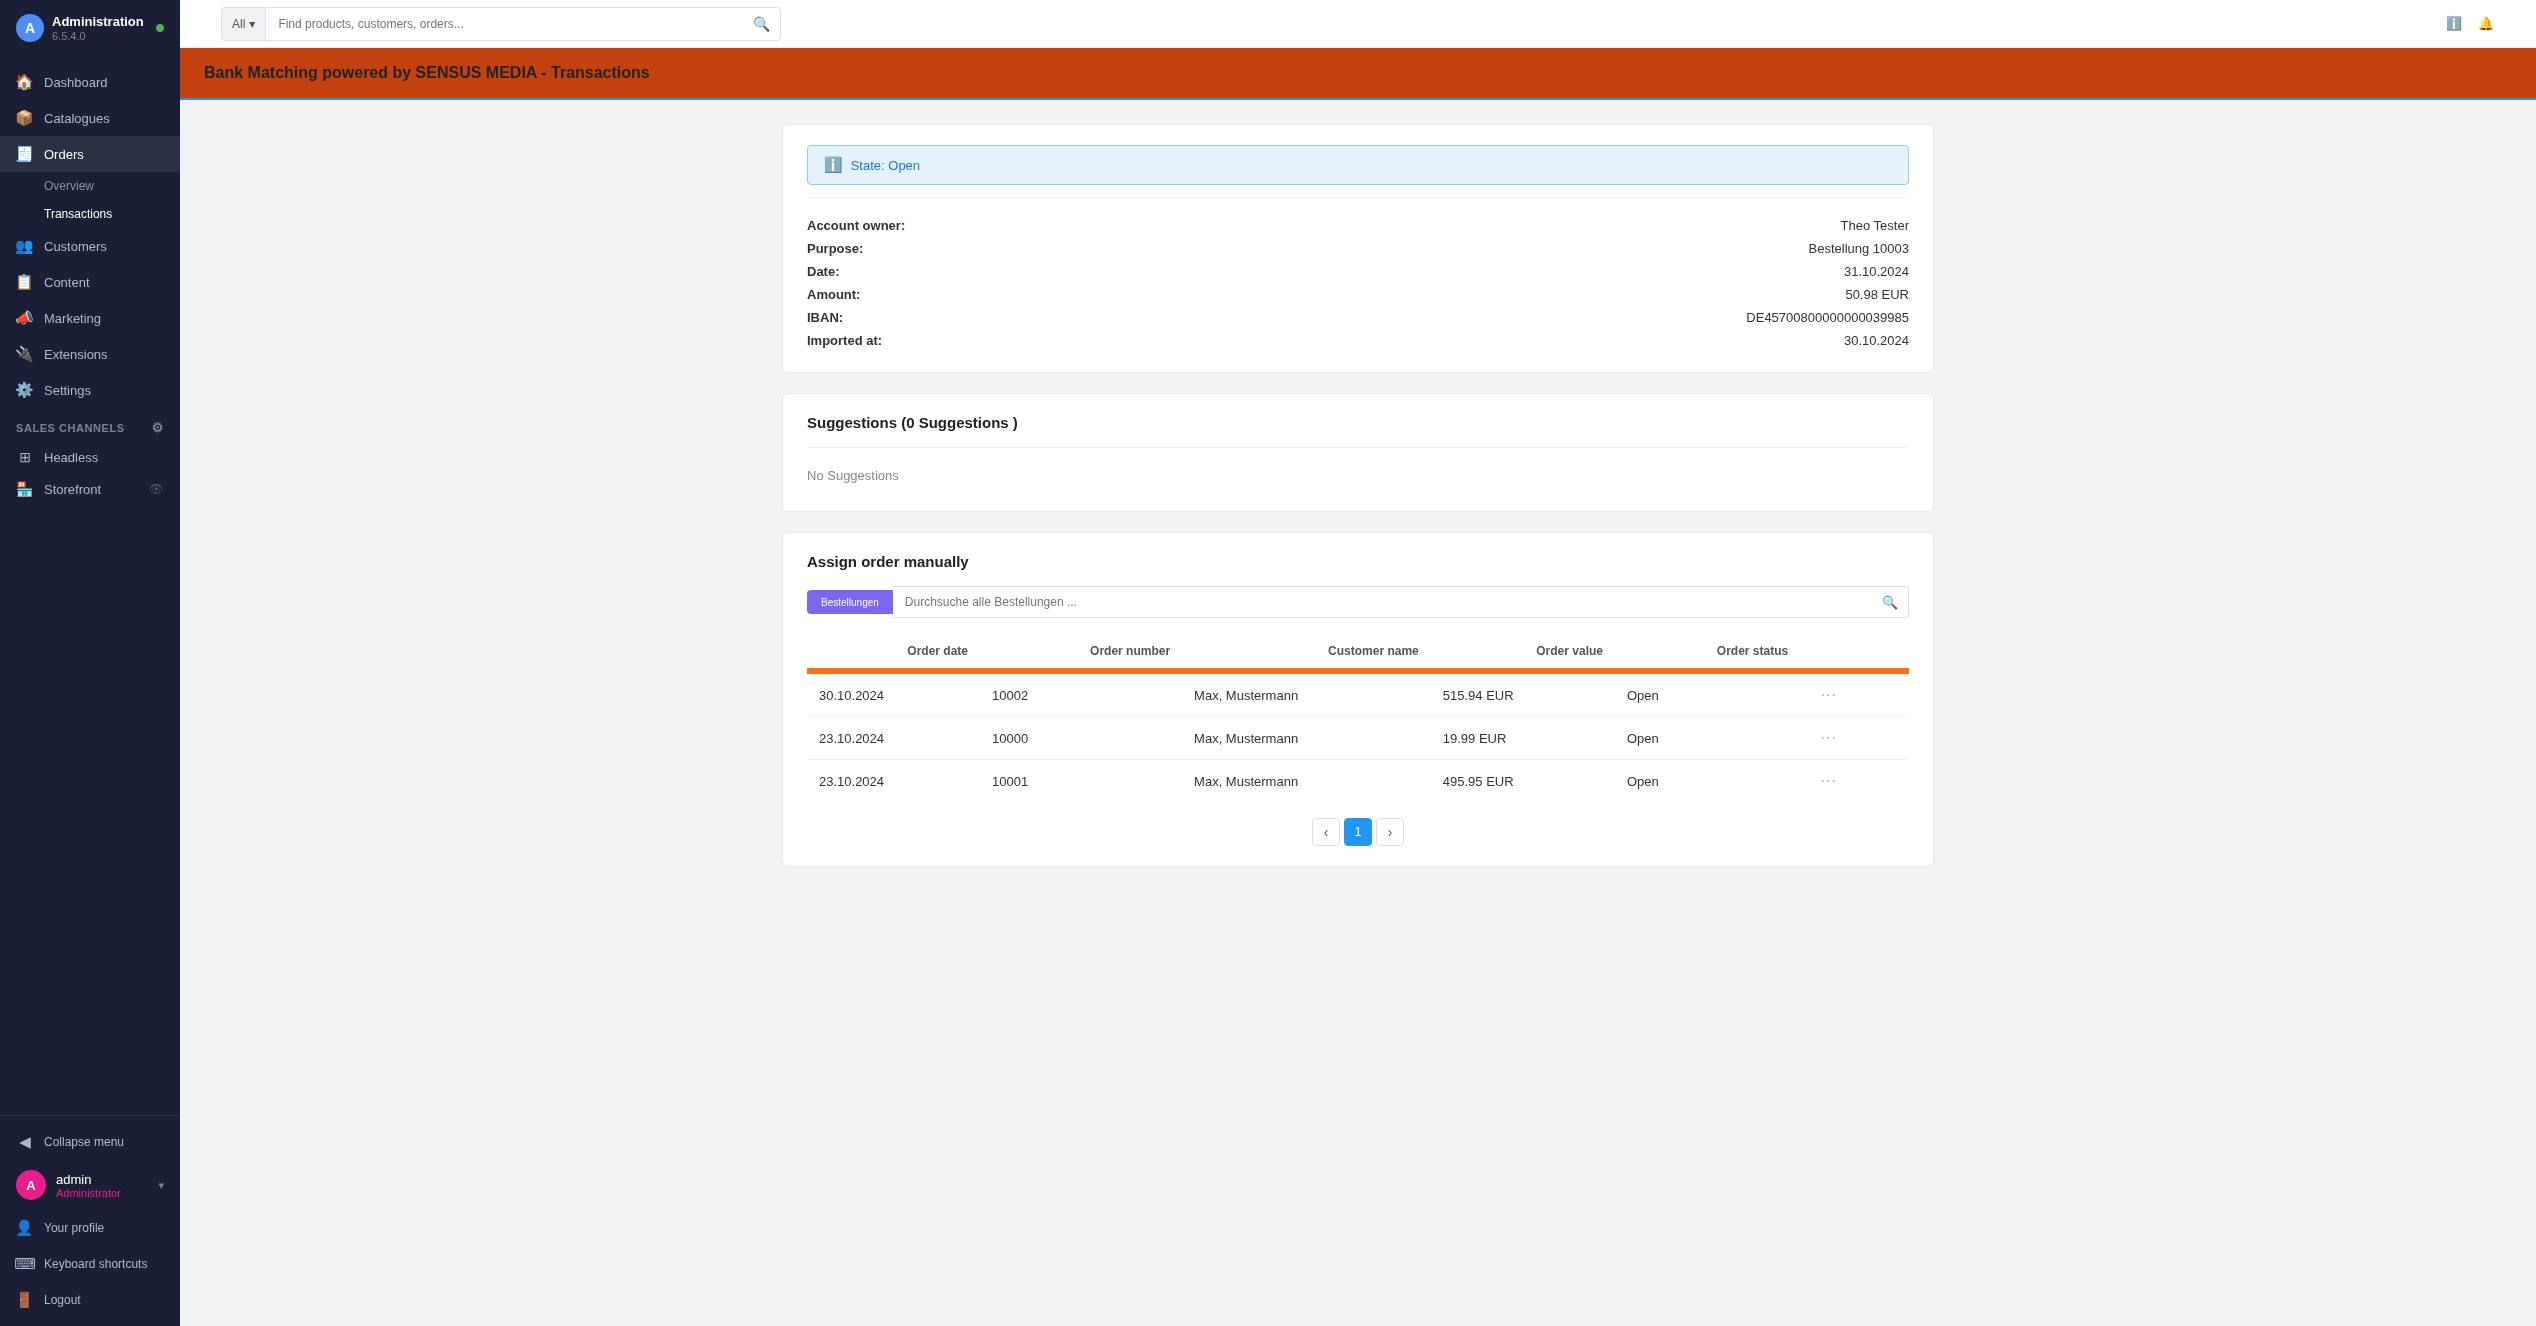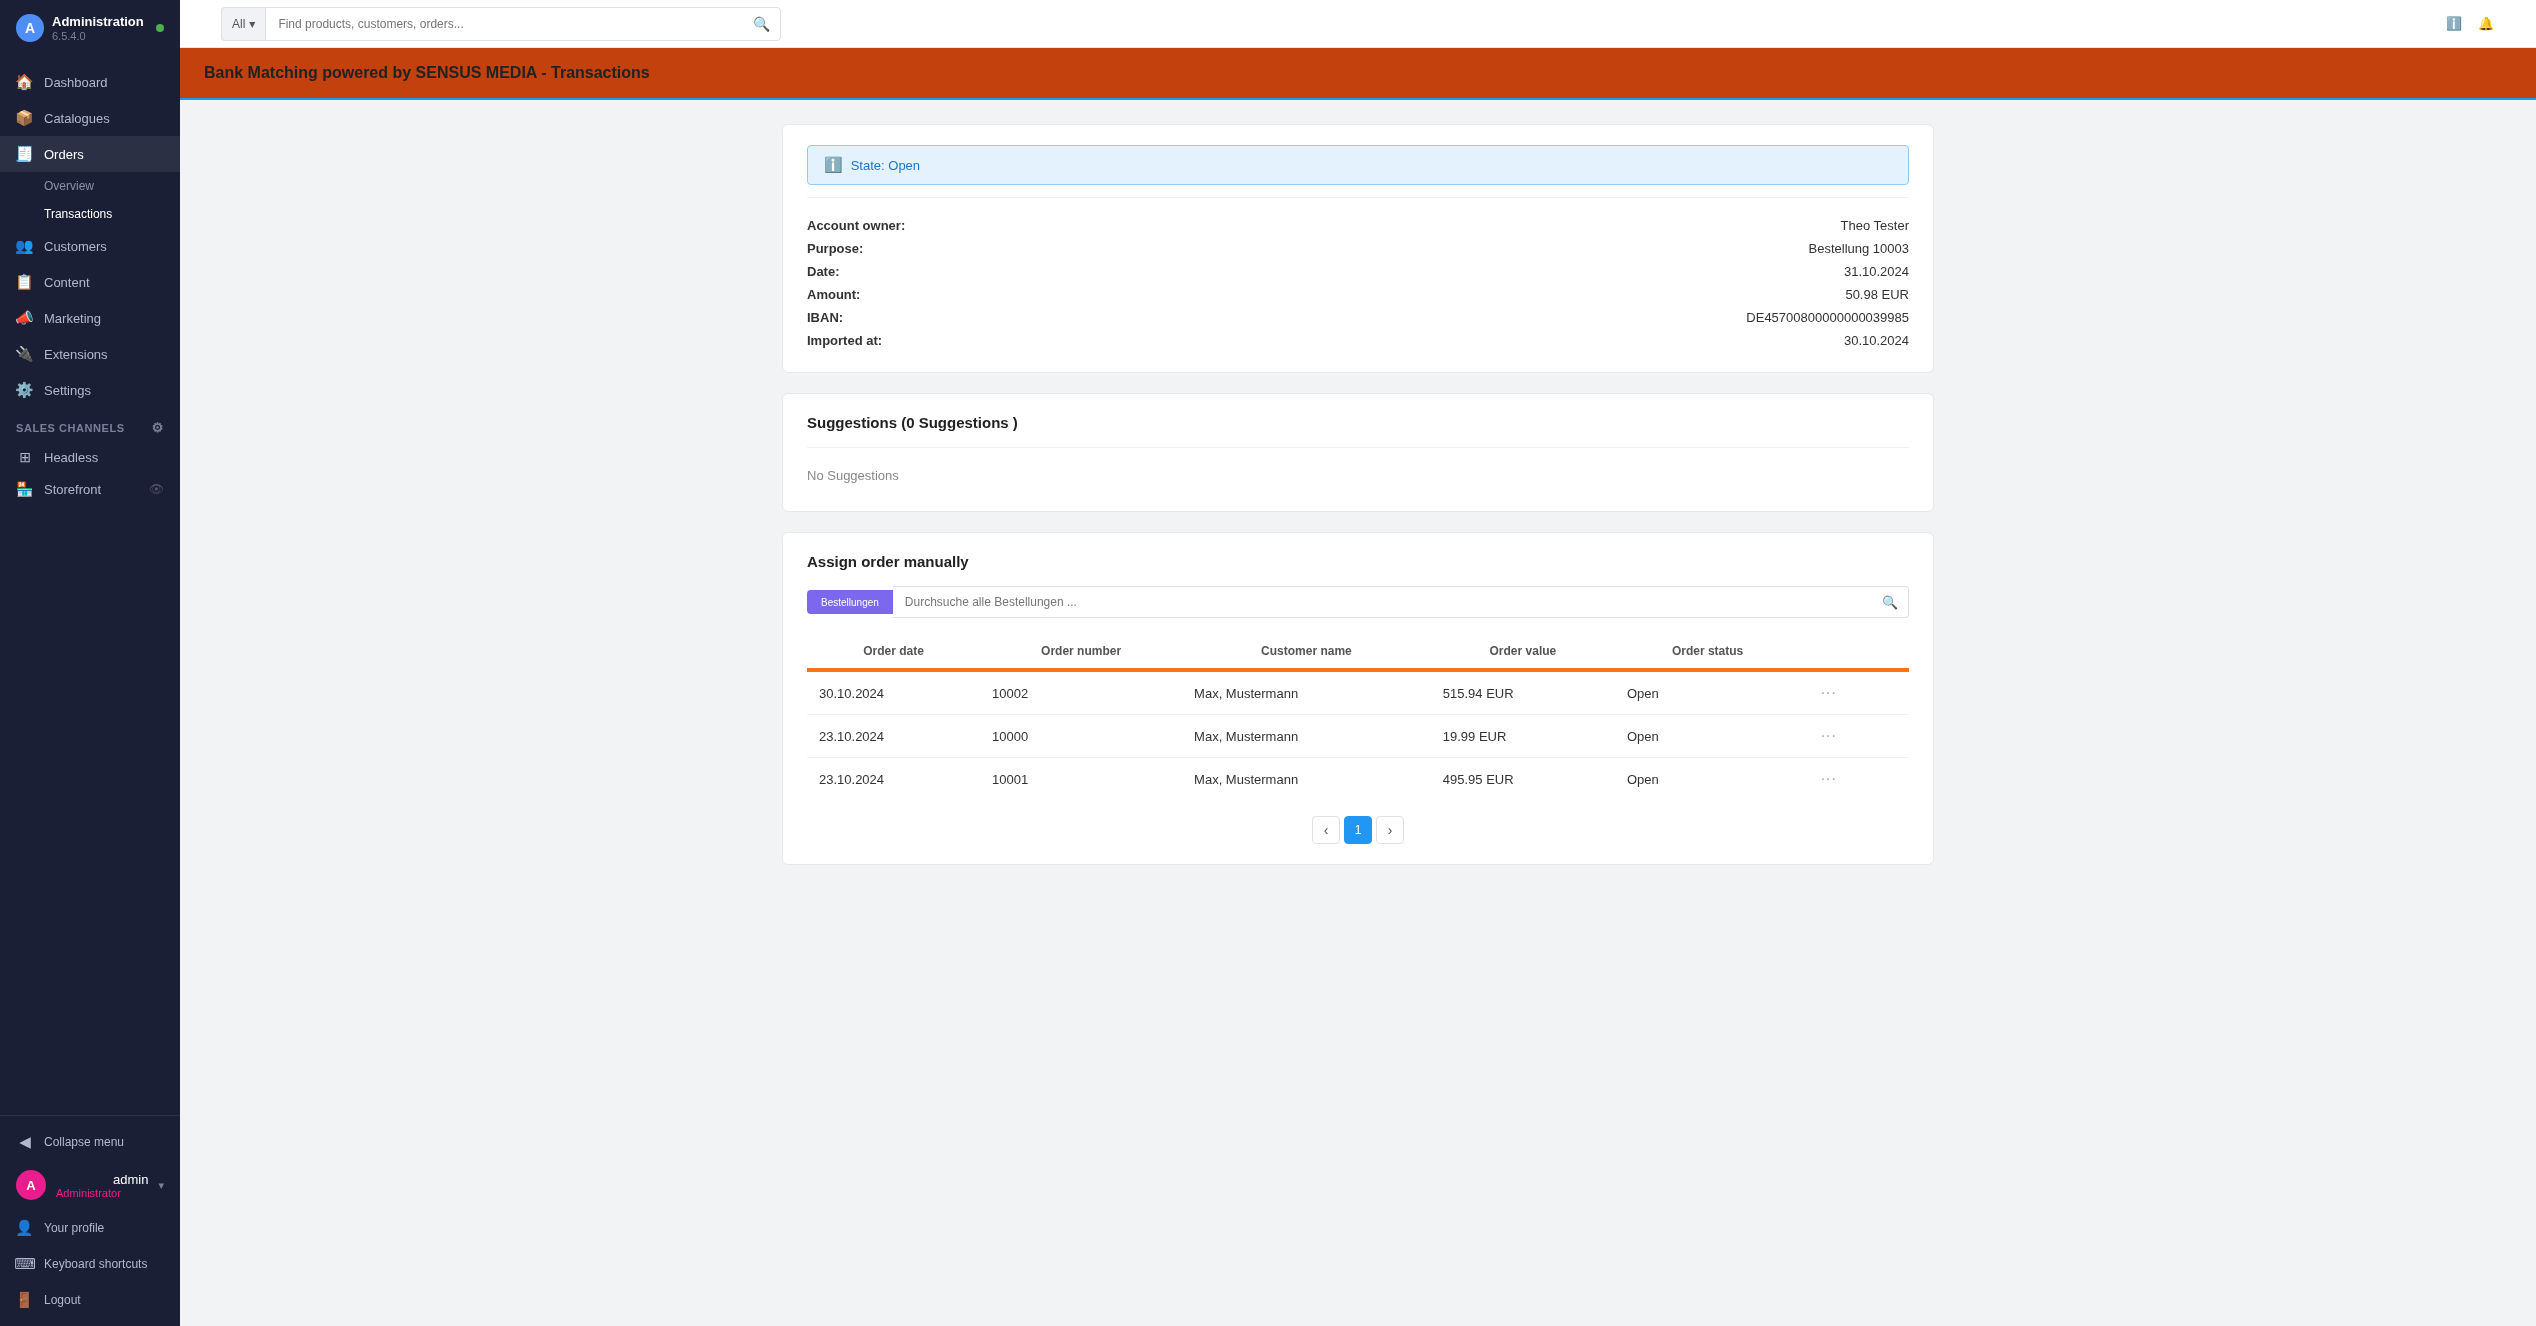--- a/index.html
+++ b/index.html
@@ -25,21 +25,21 @@
     .sales-channel-item { display: flex; align-items: center; gap: 10px; padding: 7px 16px; cursor: pointer; color: #b0b8d0; font-size: 13px; }
     .sales-channel-item .ch-icon { width: 18px; height: 18px; display: flex; align-items: center; justify-content: center; font-size: 14px; }
     .sales-channel-item .eye-icon { margin-left: auto; font-size: 12px; color: #556; }
 
     .sidebar-bottom { padding: 8px 0; border-top: 1px solid #2a3050; }
     .sidebar-bottom .nav-item { font-size: 12px; }
 
     .sidebar-user { display: flex; align-items: center; gap: 10px; padding: 10px 16px; cursor: pointer; }
     .avatar { width: 30px; height: 30px; background: #e91e8c; border-radius: 50%; display: flex; align-items: center; justify-content: center; color: white; font-weight: bold; font-size: 13px; flex-shrink: 0; }
     .user-info { flex: 1; }
-    .user-name { color: white; font-size: 13px; font-weight: 500; text-align: right; }
+    .user-name { color: white; font-size: 13px; font-weight: 500; }
     .user-role { color: #e91e8c; font-size: 11px; }
     .user-chevron { color: #7a8099; font-size: 11px; }
 
     
     .main { flex: 1; display: flex; flex-direction: column; overflow: hidden; }
 
     
     .topbar { background: white; border-bottom: 1px solid #e5e8ec; padding: 0 41px; height: 48px; display: flex; align-items: center; gap: 12px; flex-shrink: 0; }
     .search-container { display: flex; align-items: center; gap: 0; flex: 0 0 560px; }
     .search-filter-btn { display: flex; align-items: center; gap: 4px; background: #f0f2f5; border: 1px solid #dde0e6; border-right: none; border-radius: 4px 0 0 4px; padding: 6px 10px; cursor: pointer; font-size: 12px; color: #555; height: 34px; }
@@ -78,21 +78,21 @@
 
     
     .assign-search-bar { display: flex; align-items: center; gap: 0; margin-bottom: 16px; }
     .assign-filter-btn { background: #7b68ee; color: white; border: none; border-radius: 4px 0 0 4px; padding: 7px 14px; font-size: 10px; cursor: pointer; height: 24px; }
     .assign-search-input { flex: 1; border: 1px solid #dde0e6; border-left: none; border-radius: 0 4px 4px 0; padding: 6px 32px 6px 12px; font-size: 12px; height: 32px; outline: none; color: #aaa; }
     .assign-search-wrap { flex: 1; position: relative; display: flex; }
     .assign-search-icon { position: absolute; right: 10px; top: 50%; transform: translateY(-50%); color: #aaa; font-size: 13px; }
 
     
     table { width: 100%; border-collapse: collapse; font-size: 13px; }
-    thead th { text-align: center; padding: 10px 12px; border-bottom: 4px solid #f97316; color: #555; font-weight: 600; font-size: 12px; }
+    thead th { text-align: right; padding: 10px 12px; border-bottom: 6px solid #f97316; color: #555; font-weight: 600; font-size: 12px; }
     tbody td { padding: 10px 12px; border-bottom: 1px solid #f0f2f5; color: #333; }
     tbody tr:last-child td { border-bottom: none; }
     .dots-btn { background: none; border: none; cursor: pointer; color: #aaa; font-size: 16px; padding: 2px 8px; }
 
     
     .pagination { display: flex; align-items: center; justify-content: center; gap: 4px; margin-top: 16px; }
     .page-btn { width: 28px; height: 28px; display: flex; align-items: center; justify-content: center; border: 1px solid #dde0e6; border-radius: 4px; cursor: pointer; background: white; font-size: 12px; color: #555; }
     .page-btn.active { background: #2196f3; border-color: #2196f3; color: white; }
     .page-arrow { width: 28px; height: 28px; display: flex; align-items: center; justify-content: center; border: 1px solid #dde0e6; border-radius: 4px; cursor: pointer; background: white; font-size: 14px; color: #555; }
 

